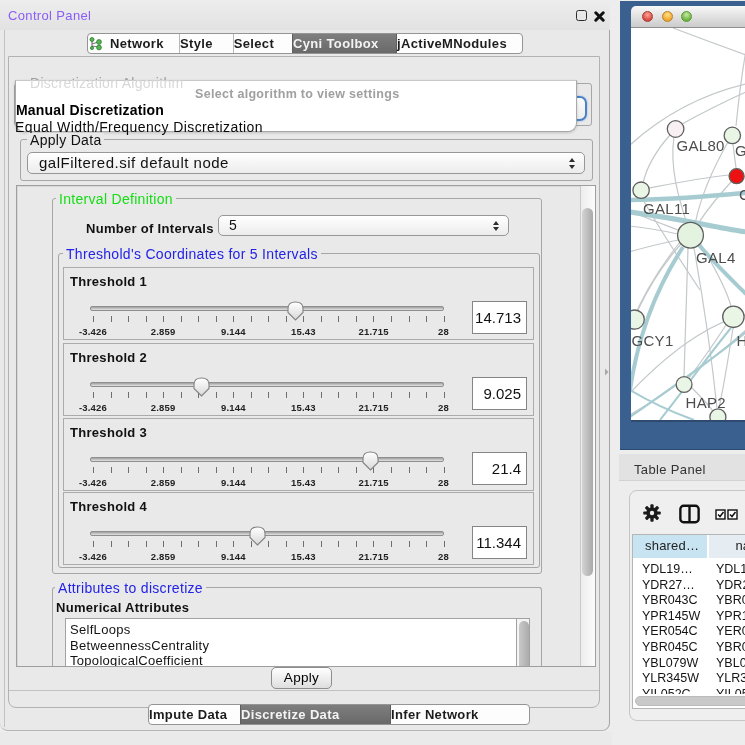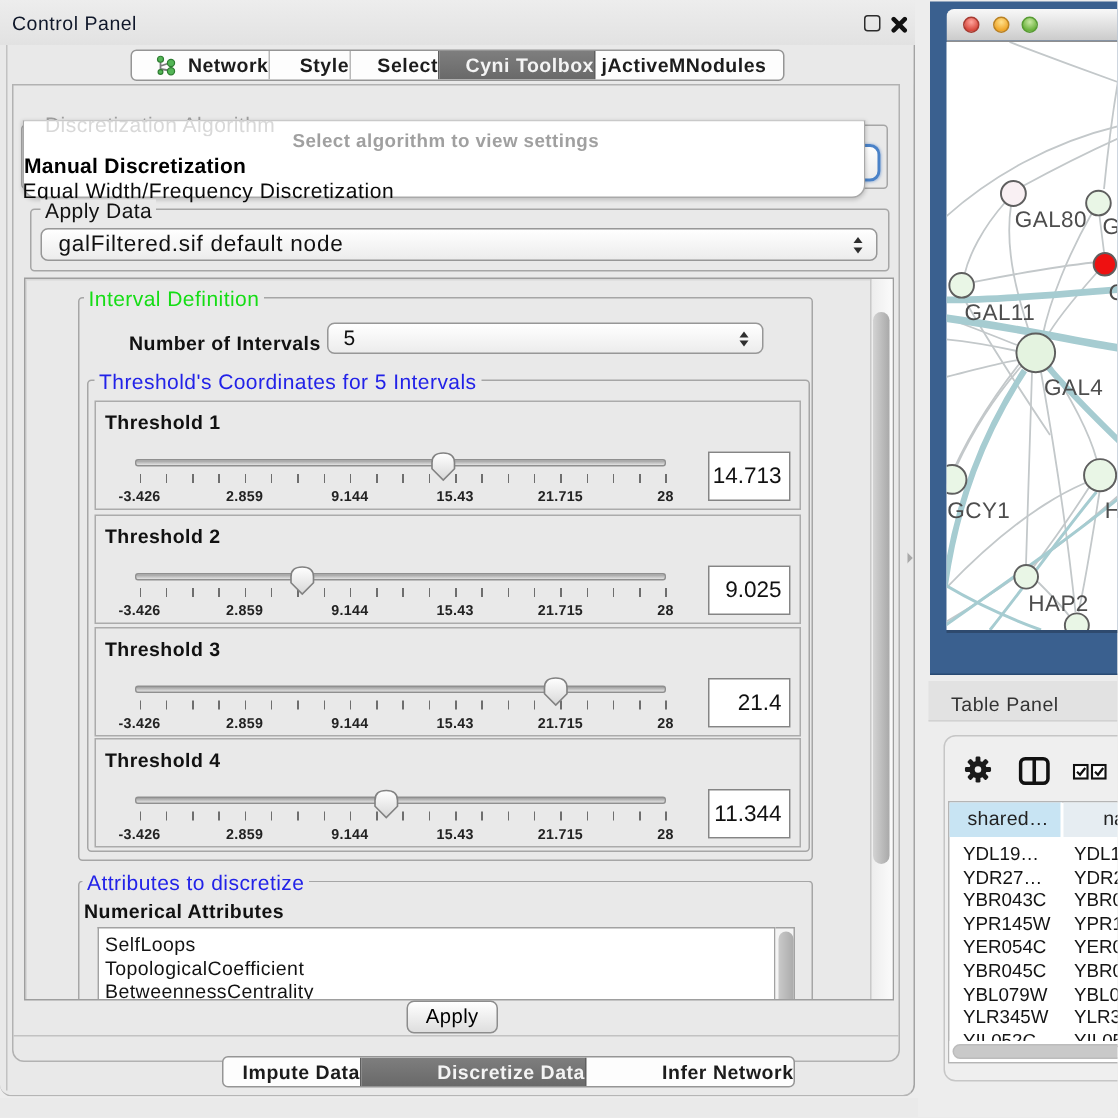--- a/index.html
+++ b/index.html
@@ -6,39 +6,39 @@
 body{background:#ededed;font-family:"Liberation Sans",sans-serif;position:relative}
 .abs{position:absolute}
 .group{position:absolute;border:1px solid #a6a6a6;border-radius:3px}
 .gtitle{position:absolute;font-size:14px;line-height:14px;background:#e9e9e9;padding:0 3px;letter-spacing:.3px;white-space:nowrap}
 .combo{position:absolute;background:linear-gradient(#ffffff,#ececec);border:1px solid #979797;border-radius:5px;color:#111}
 .cararea{position:absolute;right:6px;top:0;bottom:0;width:12px}
 .car{position:absolute;left:2.5px;width:0;height:0;border-left:3.5px solid transparent;border-right:3.5px solid transparent}
 .carU{top:4.5px;border-bottom:4.5px solid #2e2e2e}
 .carD{bottom:4.5px;border-top:4.5px solid #2e2e2e}
 .seg{position:absolute;display:flex;background:#fdfdfd;border:1px solid #959595;border-radius:4px;overflow:hidden}
-.seg>div{display:flex;align-items:center;justify-content:flex-end;font-size:13px;font-weight:bold;color:#1c1c1c;letter-spacing:.35px;white-space:nowrap}
+.seg>div{display:flex;align-items:center;justify-content:flex-start;font-size:13px;font-weight:bold;color:#1c1c1c;letter-spacing:.35px;white-space:nowrap}
 .seg>div+div{border-left:1px solid #b9b9b9}
 .seg>div.on{background:linear-gradient(#7e7e7e,#696969);color:#f4f4f4;border-left:1px solid #5e5e5e}
 .seg>div.on+div{border-left:1px solid #5e5e5e}
 .tpanel{position:absolute;left:63px;width:471px;height:73px;border:1px solid #ababab;background:#e9e9e9}
 .ttitle{position:absolute;left:6px;top:6px;font-size:13px;font-weight:bold;color:#111;letter-spacing:.3px}
 .track{position:absolute;left:26px;top:38px;width:354px;height:5px;border:1px solid #8f8f8f;border-radius:2px;background:linear-gradient(#9f9f9f,#e3e3e3)}
 .ticks{position:absolute;left:28.5px;top:48px;width:353px;height:6px;background:repeating-linear-gradient(90deg,#6e6e6e 0,#6e6e6e 1px,transparent 1px,transparent 17.53px)}
 .tlab{position:absolute;top:58px;font-size:9.5px;font-weight:bold;color:#222;transform:translateX(-50%);letter-spacing:.2px}
 .tval{position:absolute;left:408px;top:33px;width:55px;height:33px;background:#fff;border:1px solid #858585;font-size:15px;color:#111;text-align:right;line-height:31px;padding-right:5px}
 .thumb{position:absolute;top:32.5px}
 .liitem{height:15.5px;font-size:13px;color:#131313;letter-spacing:.3px;padding-left:4px;white-space:nowrap}
 .row2{position:absolute;font-size:12.5px;color:#141414;letter-spacing:0;white-space:nowrap}
 </style></head><body>
 
 <div class="abs" style="left:0;top:0;width:610px;height:731px;background:#e9e9e9;border-right:1px solid #a3a3a3;border-bottom:1px solid #b5b5b5;border-radius:0 0 8px 8px"></div>
 <div class="abs" style="left:4px;top:30px;width:1px;height:697px;background:#c2c2c2"></div>
 <div class="abs" style="left:0;top:0;width:610px;height:30px;background:linear-gradient(#ededed,#e2e2e2)"></div>
-<div class="abs" style="left:8px;top:8px;font-size:13px;color:#0f172a;letter-spacing:.35px">Control Panel</div>
+<div class="abs" style="left:8px;top:8px;font-size:13px;color:#8b5cf6;letter-spacing:.35px">Control Panel</div>
 <div class="abs" style="left:576px;top:10px;width:11px;height:11px;border:1.7px solid #2c2c2c;border-radius:2.5px"></div>
 <svg class="abs" style="left:594px;top:11px" width="11" height="11" viewBox="0 0 11 11">
     <path d="M1.8,1.8 L9.2,9.2 M9.2,1.8 L1.8,9.2" stroke="#111" stroke-width="3" stroke-linecap="round"></path>
   </svg>
 <div class="seg" style="left:87px;top:33px;width:436px;height:21px">
     <div style="width:91px"><svg width="17" height="16" viewBox="0 0 17 16" style="margin-right:5px">
         <path d="M4,4 L4,12 M4,8 L10,6 M4,10 L10,11" stroke="#7a7a7a" stroke-width="1.2" fill="none"></path>
         <circle cx="4" cy="3.5" r="2" fill="#53b556" stroke="#2e7d31" stroke-width=".8"></circle>
         <circle cx="11" cy="6" r="2.4" fill="#53b556" stroke="#2e7d31" stroke-width=".8"></circle>
         <circle cx="11" cy="11.5" r="2.4" fill="#53b556" stroke="#2e7d31" stroke-width=".8"></circle>
@@ -159,22 +159,22 @@
       </defs>
       <path d="M1,7.5 Q1,1 8.5,1 Q16,1 16,7.5 L16,11.5 L8.5,19 L1,11.5 Z" fill="url(#tg)" stroke="#828282" stroke-width="1.1"></path>
     </svg>
     <div class="tval">11.344</div>
   </div>
 <div class="group" style="left:52px;top:587px;width:490px;height:79px;border-bottom:none;border-radius:3px 3px 0 0"></div>
 <div class="gtitle" style="left:55px;top:581px;color:#2222e8">Attributes to discretize</div>
 <div class="abs" style="left:56px;top:600px;font-size:13px;font-weight:bold;color:#111;letter-spacing:.3px">Numerical Attributes</div>
 <div class="abs" style="left:65px;top:618px;width:452px;height:48px;background:#fff;border:1px solid #a2a2a2;border-bottom:none;overflow:hidden;padding-top:3px">
     <div class="liitem">SelfLoops</div>
+    <div class="liitem">BetweennessCentrality</div>
     <div class="liitem">TopologicalCoefficient</div>
-    <div class="liitem">BetweennessCentrality</div>
   </div>
 <div class="abs" style="left:517px;top:618px;width:13px;height:48px;background:#f4f4f4;border:1px solid #a2a2a2;border-left:none;border-bottom:none"></div>
 <div class="abs" style="left:519px;top:621px;width:10px;height:45px;border-radius:5px 5px 0 0;background:linear-gradient(90deg,#c9c9c9,#ababab)"></div>
 <div class="abs" style="left:271px;top:667px;width:61px;height:21.5px;background:linear-gradient(#ffffff,#dedede);border:1px solid #8d8d8d;border-radius:5px;font-size:13.5px;color:#000;text-align:center;line-height:20px;letter-spacing:.3px">Apply</div>
 <div class="seg" style="left:148px;top:704px;width:382px;height:20.5px">
     <div style="width:91px">Impute Data</div>
     <div class="on" style="width:150px">Discretize Data</div>
     <div style="width:139px">Infer Network</div>
   </div>
 <div class="abs" style="left:0;top:732px;width:612px;height:13px;background:#eaeaea"></div>

